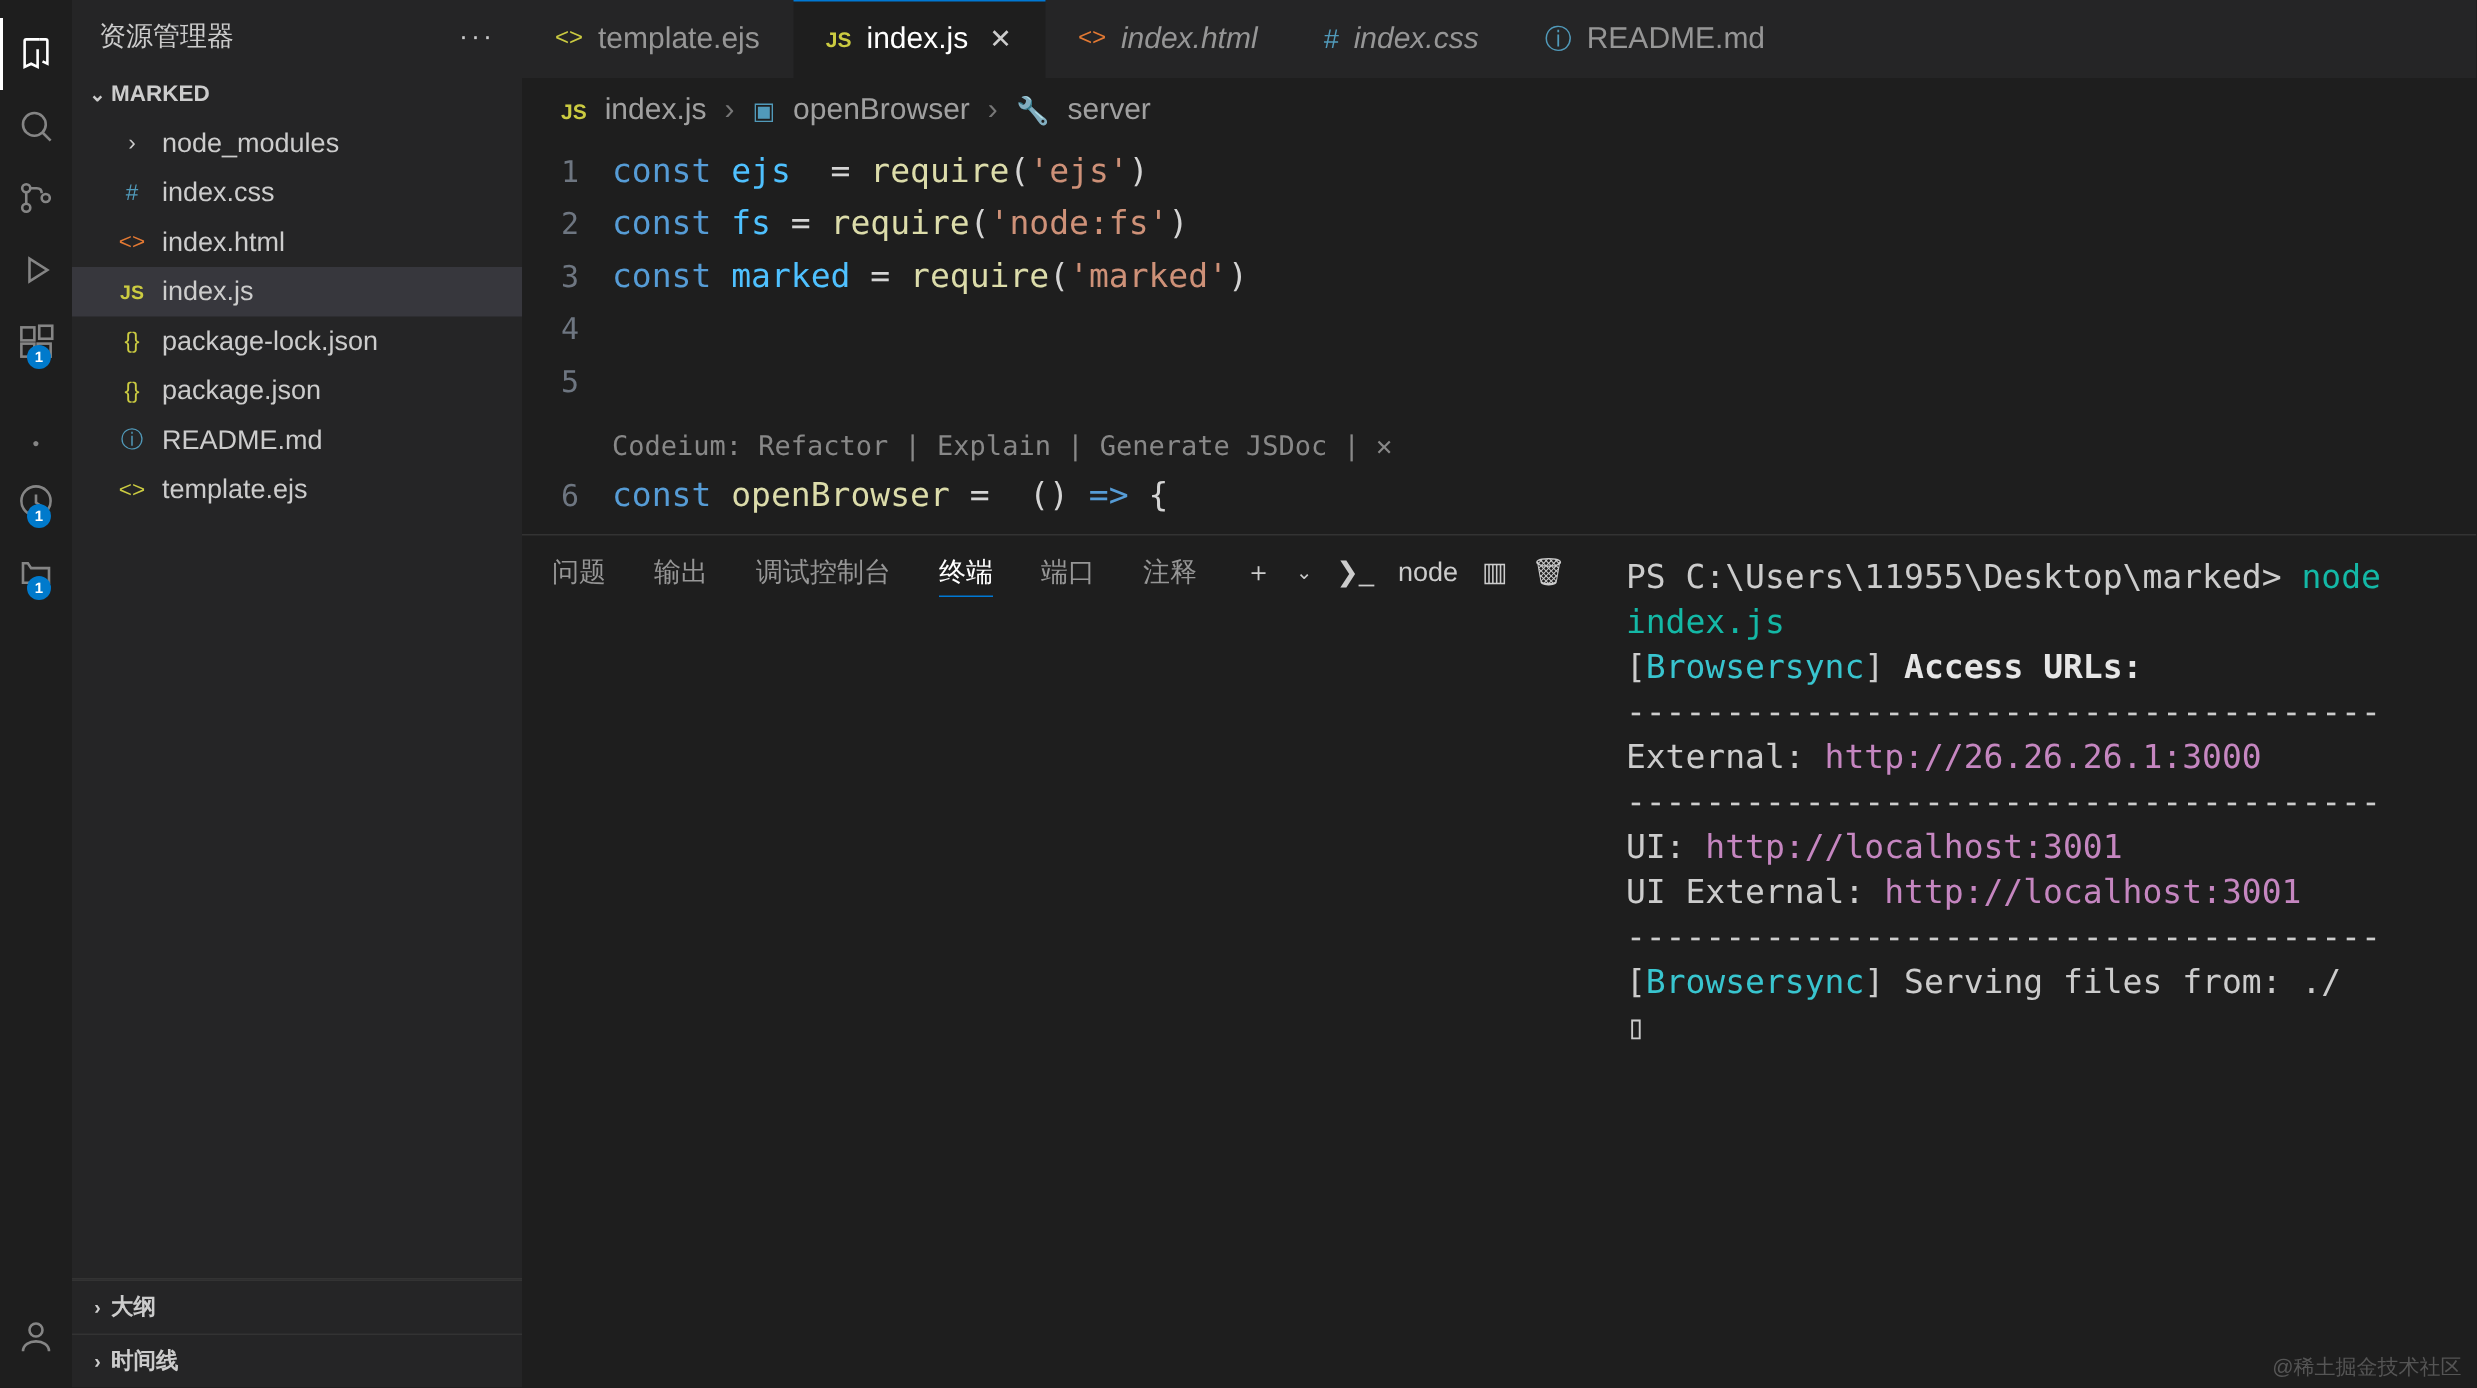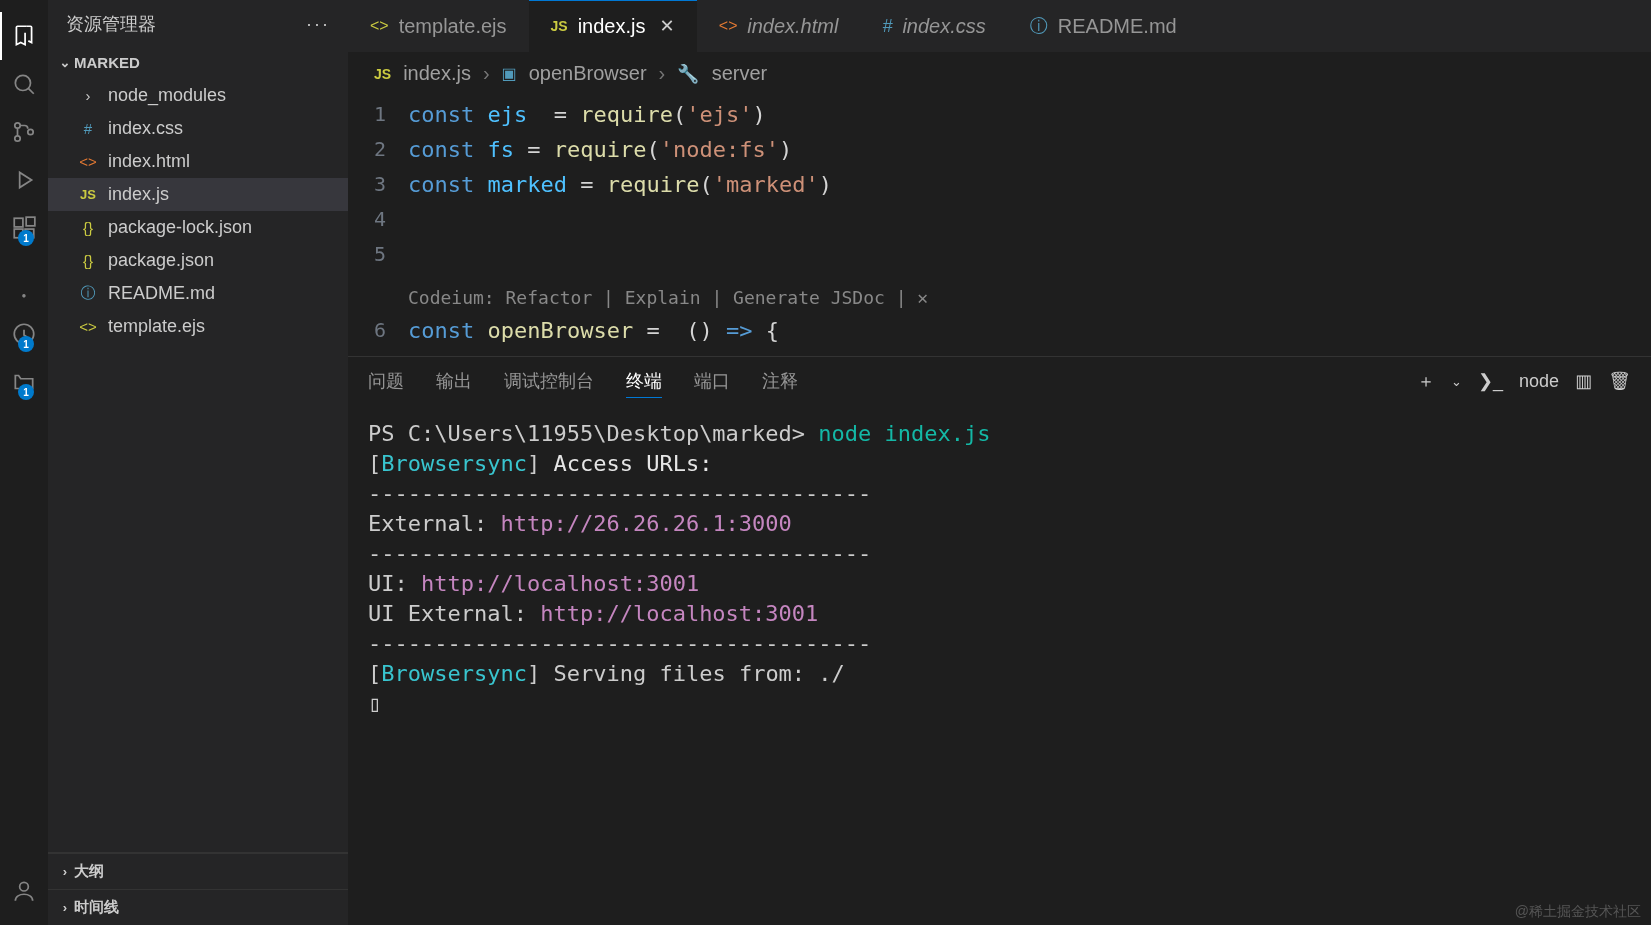--- a/index.html
+++ b/index.html
@@ -47,30 +47,30 @@
 .codelens { padding-left:60px; font-size:18px; color:#888; line-height:30px;margin-top:11px; }
 
 .kw { color:#569cd6; }
 .vr { color:#4fc1ff; }
 .fn { color:#dcdcaa;margin-top:20px; }
 .str { color:#ce9178; }
 .op { color:#d4d4d4; }
 .pn { color:#d4d4d4; }
 
 
-.panel { flex:1; display:flex; flex-direction:column; border-top:1px solid #333; min-height:0; }
+.panel { flex:1; display:flex; flex-direction:row; border-top:1px solid #333; min-height:0; }
 .panel-tabs { display:flex; align-items:center; height:48px; padding:0 20px; gap:32px; font-size:18px; color:#969696; }
 .ptab { cursor:pointer; padding:4px 0; }
 .ptab.active { color:#fff; border-bottom:1px solid #0078d4; }
 .panel-actions { margin-left:auto; display:flex; align-items:center; gap:16px; color:#ccc; font-size:18px; }
 .term { flex:1; font-family:Consolas,Menlo,monospace; font-size:22px; padding:14px 20px; line-height:30px; color:#ccc; overflow:hidden; }
 .term-yellow { color:#14b8a6;margin-top:48px; }
 .term-cyan { color:#39c5cf; }
 .term-mag { color:#c586c0; }
-.term-bold { font-weight:normal; color:#e6e6e6; }
+.term-bold { font-weight:bold; color:#e6e6e6; }
 .watermark { position:absolute; right:10px; bottom:4px; font-size:14px; color:#555; }
 
 svg { display:block; }
 </style>
 </head>
 <body>
 
 <div class="root">
 
   <div class="actbar">

